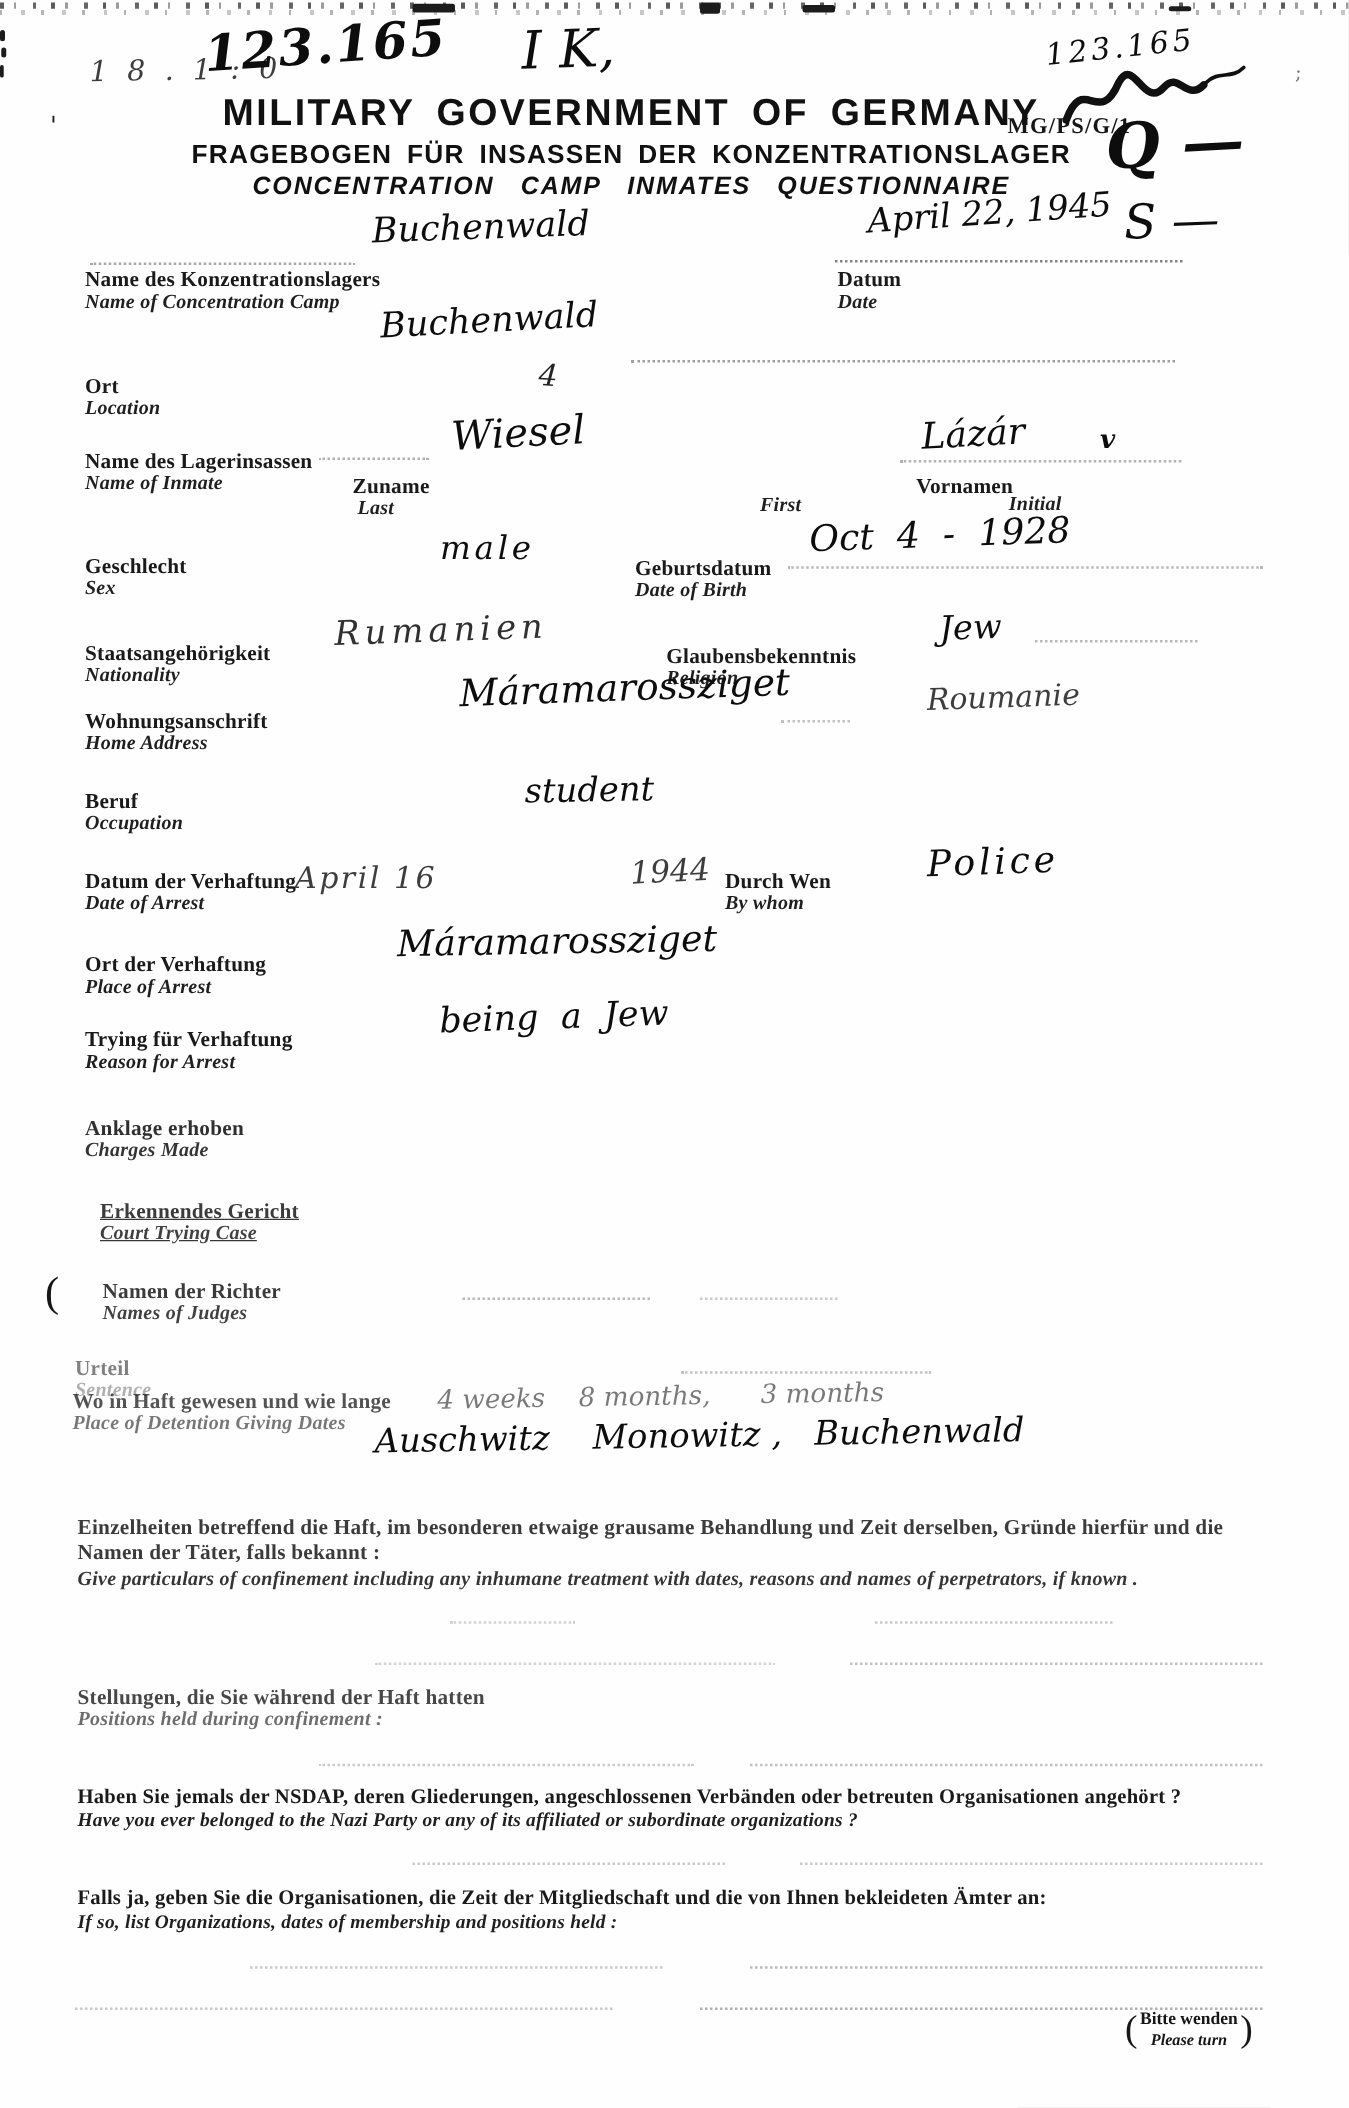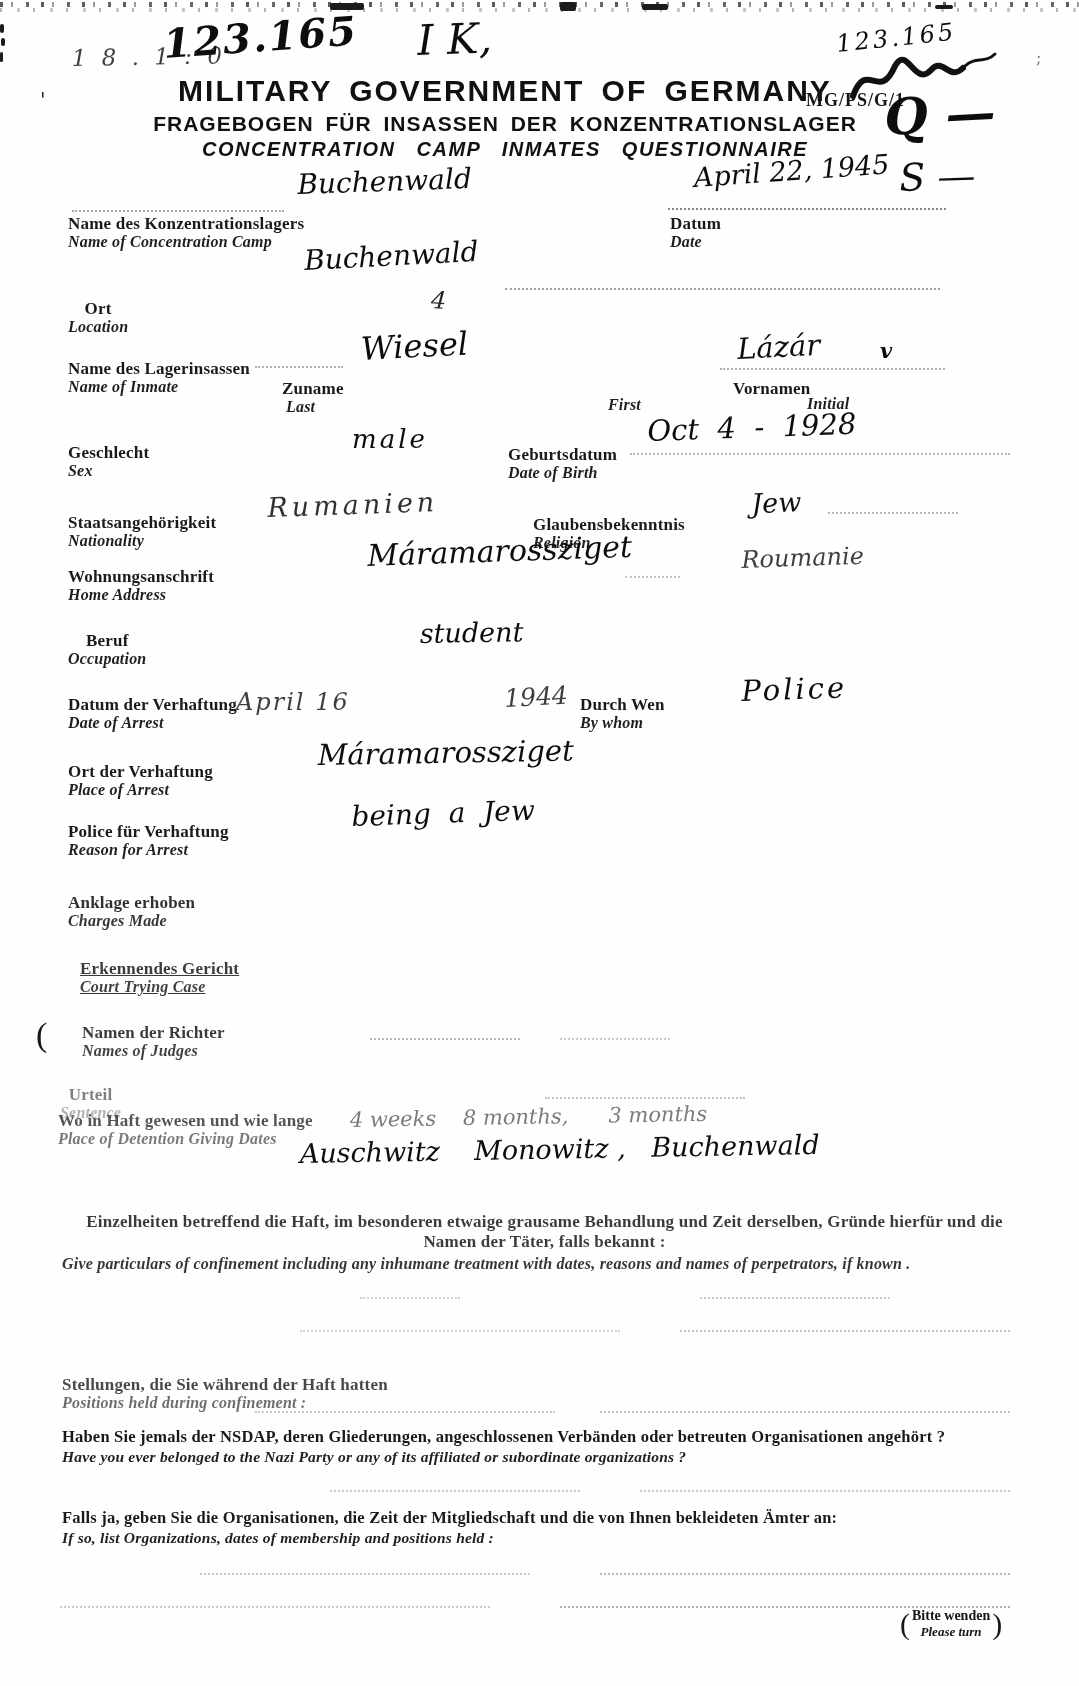--- a/index.html
+++ b/index.html
@@ -7,21 +7,20 @@
     position:relative; width:1079px; height:1686px; margin:0 auto;
     background:#fefefe; overflow:hidden;
     font-family:"Liberation Serif", serif; color:#161616;
   }
   .abs { position:absolute; }
   
   .lbl-de {
     font-family:"Liberation Serif", serif; font-weight:bold;
     font-size:17px; line-height:17px; color:#1a1a1a; white-space:nowrap;
     letter-spacing:.2px;
-    text-align:center;
   }
   .lbl-en {
     font-family:"Liberation Serif", serif; font-weight:bold; font-style:italic;
     font-size:16px; line-height:16px; color:#1f1f1f; white-space:nowrap;
     margin-top:2px; letter-spacing:.2px;
   }
   .wrapblock .lbl-de, .wrapblock .lbl-en { white-space:normal; line-height:20px; }
   
   .hw {
     position:absolute; font-family:"DejaVu Serif", serif; font-style:italic;
@@ -160,21 +159,21 @@
   </div>
 
   <div class="hw" style="left:318px;top:738px;font-size:29px;transform:rotate(-1deg);">Máramarossziget</div>
   <div class="abs" style="left:68px;top:763px;">
     <div class="lbl-de">Ort der Verhaftung</div>
     <div class="lbl-en">Place of Arrest</div>
   </div>
 
   <div class="hw" style="left:352px;top:800px;font-size:28px;transform:rotate(-2deg);">being  a  Jew</div>
   <div class="abs" style="left:68px;top:823px;">
-    <div class="lbl-de">Police für Verhaftung</div>
+    <div class="lbl-de">Trying für Verhaftung</div>
     <div class="lbl-en">Reason for Arrest</div>
   </div>
 
   <div class="abs" style="left:68px;top:894px;opacity:.9;">
     <div class="lbl-de">Anklage erhoben</div>
     <div class="lbl-en">Charges Made</div>
   </div>
 
   <div class="abs" style="left:80px;top:960px;opacity:.85;text-decoration:underline;">
     <div class="lbl-de">Erkennendes Gericht</div>
@@ -204,21 +203,21 @@
 
   <div class="abs wrapblock" style="left:62px;top:1212px;width:965px;">
     <div class="lbl-de" style="opacity:.85;">Einzelheiten betreffend die Haft, im besonderen etwaige grausame Behandlung und Zeit derselben, Gründe hierfür und die Namen der Täter, falls bekannt :</div>
     <div class="lbl-en" style="opacity:.9;">Give particulars of confinement including any inhumane treatment with dates, reasons and names of perpetrators, if known .</div>
   </div>
   <div class="dots" style="left:360px;top:1297px;width:100px;opacity:.25;"></div>
   <div class="dots" style="left:700px;top:1297px;width:190px;opacity:.3;"></div>
   <div class="dots" style="left:300px;top:1330px;width:320px;opacity:.25;"></div>
   <div class="dots" style="left:680px;top:1330px;width:330px;opacity:.35;"></div>
 
-  <div class="abs" style="left:62px;top:1349px;margin-top:27px;">
+  <div class="abs" style="left:62px;top:1349px;">
     <div class="lbl-de" style="opacity:.8;">Stellungen, die Sie während der Haft hatten</div>
     <div class="lbl-en" style="opacity:.65;">Positions held during confinement :</div>
   </div>
   <div class="dots" style="left:255px;top:1411px;width:300px;opacity:.3;"></div>
   <div class="dots" style="left:600px;top:1411px;width:410px;opacity:.35;"></div>
 
   <div class="abs" style="left:62px;top:1428px;">
     <div class="lbl-de" style="font-size:16.5px;">Haben Sie jemals der NSDAP, deren Gliederungen, angeschlossenen Verbänden oder betreuten Organisationen angehört ?</div>
     <div class="lbl-en" style="font-size:15.5px;margin-top:4px;">Have you ever belonged to the Nazi Party or any of its affiliated or subordinate organizations ?</div>
   </div>

